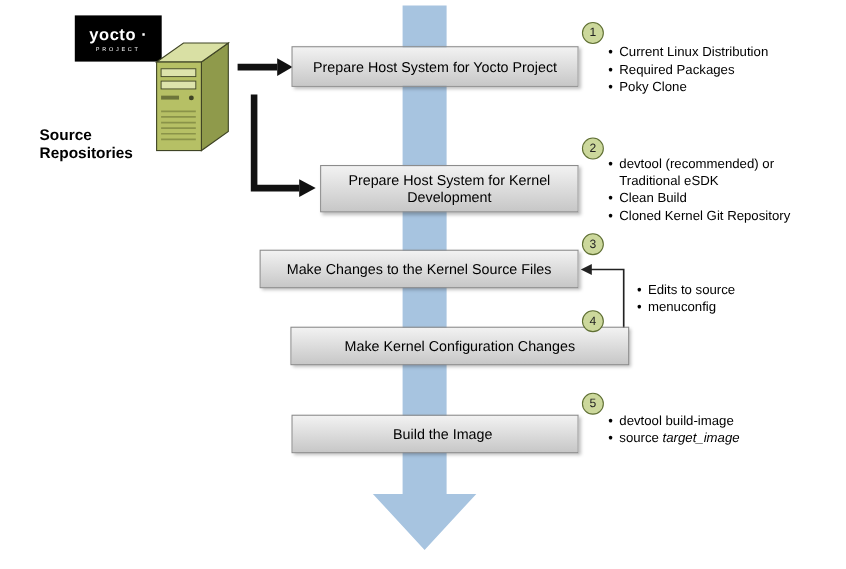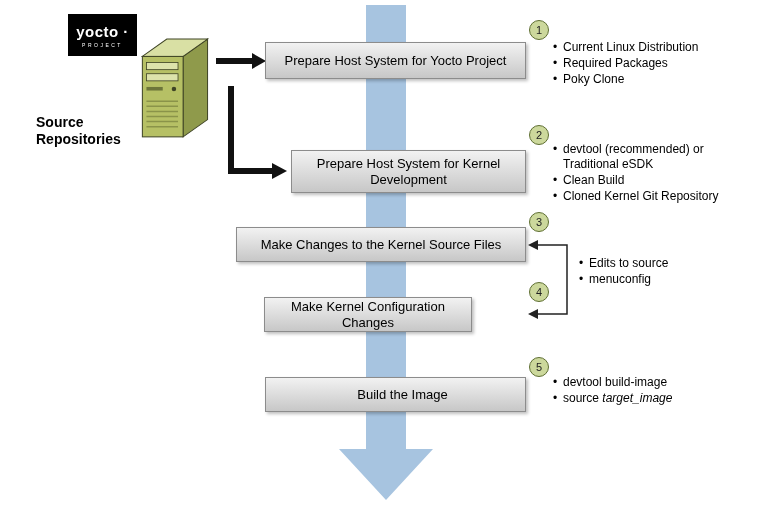--- a/index.html
+++ b/index.html
@@ -16,21 +16,21 @@
   }
   svg.overlay {
     position: absolute;
     left: 0; top: 0;
     width: 769px; height: 517px;
   }
   
   .logo {
     position: absolute;
     left: 68px; top: 14px;
-    width: 69px; height: 42px;
+    width: 79px; height: 42px;
     background: #000000;
     color: #ffffff;
     display: flex;
     flex-direction: column;
     align-items: center;
     justify-content: center;
   }
   .logo-title { font-size: 15px; font-weight: bold; letter-spacing: 0.5px; }
   .logo-sub { font-size: 5px; letter-spacing: 2.5px; margin-top: 2px; }
   
@@ -65,21 +65,21 @@
     line-height: 16px;
     color: #000000;
     background: linear-gradient(#f2f2f2, #c7c7c7);
     border: 1px solid #8c8c8c;
     box-shadow: 2px 2px 3px rgba(0,0,0,0.25);
     padding: 2px 10px;
   }
   .box1 { left: 265px; top: 42px;  width: 261px; height: 37px; }
   .box2 { left: 291px; top: 150px; width: 235px; height: 43px; }
   .box3 { left: 236px; top: 227px; width: 290px; height: 35px; }
-  .box4 { left: 264px; top: 297px; width: 208px; height: 35px; }
+  .box4 { left: 264px; top: 297px; width: 308px; height: 35px; }
   .box5 { left: 265px; top: 377px; width: 261px; height: 35px; padding-left: 24px; }
   
   .num-circle {
     position: absolute;
     width: 20px; height: 20px;
     border-radius: 50%;
     background: #ccd89c;
     border: 1px solid #5f6f33;
     color: #222222;
     font-size: 11px;

